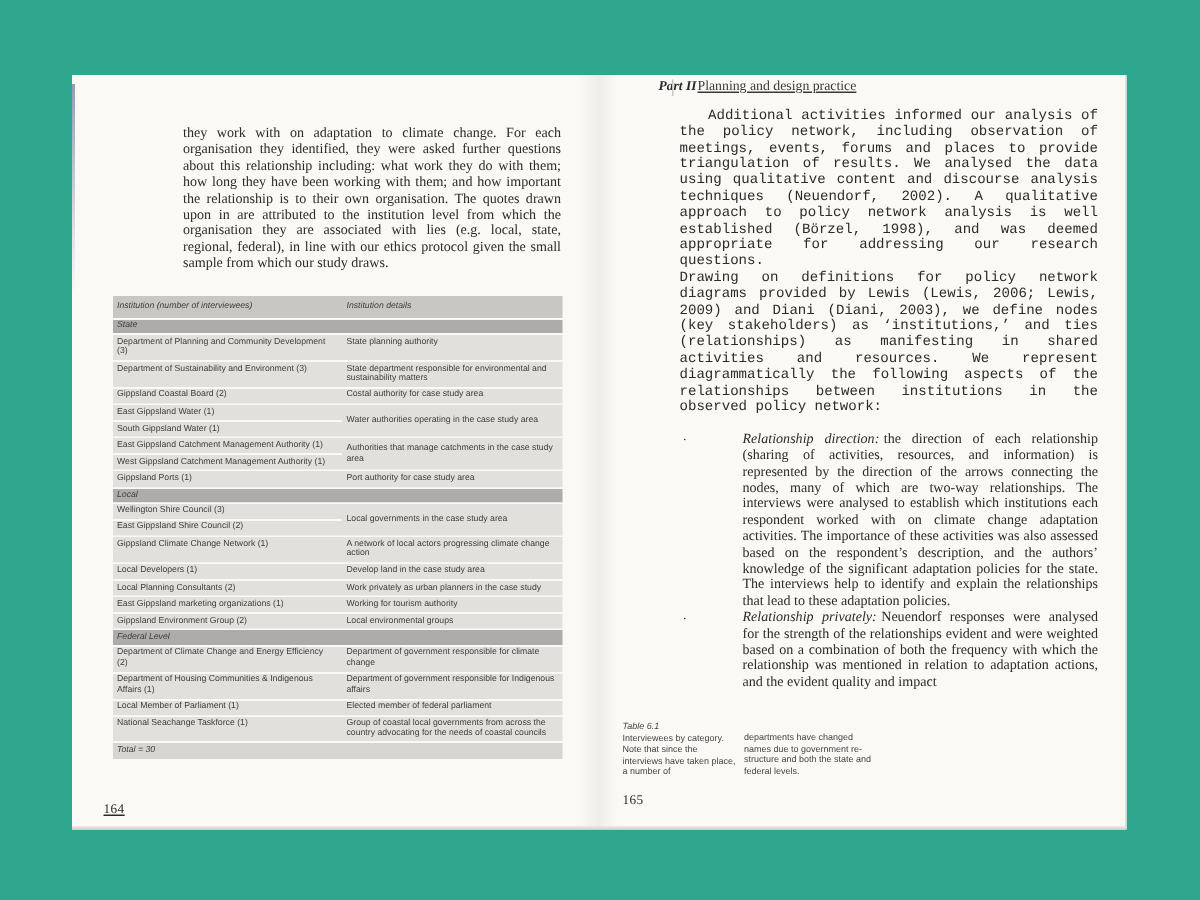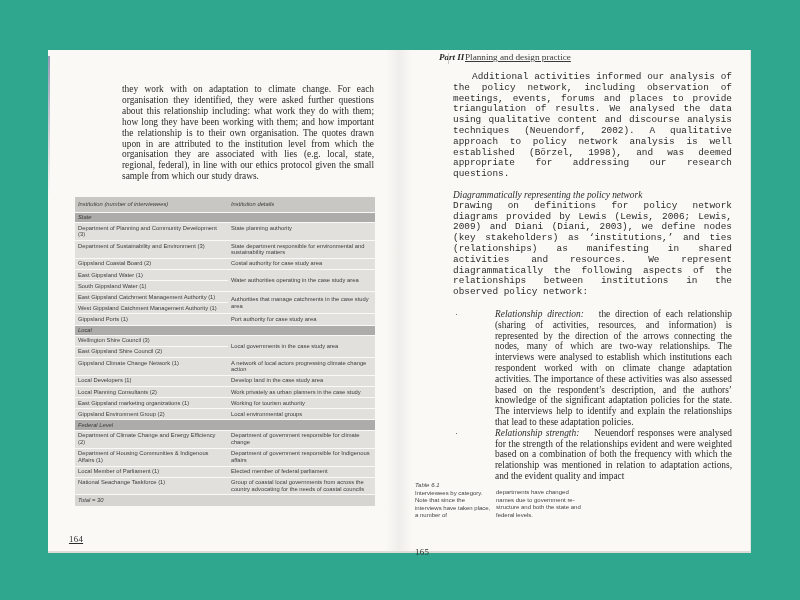--- a/index.html
+++ b/index.html
@@ -47,21 +47,21 @@
     background:#adacaa; font-style:italic;
     padding-top:1.2px; padding-bottom:1.4px;
   }
   .inst-table tr.total td { background:#d6d5d2; font-style:italic; }
   .inst-table td.mid { vertical-align:middle; }
   .pn {
     position:absolute; font:8.8px "Liberation Serif", serif; color:#2c2b29;
     letter-spacing:0.3px;
   }
   .pn-left { left:21px; top:484px;text-decoration:underline; }
-  .pn-right { left:367px; top:497px; }
+  .pn-right { left:367px; top:478px; }
 
   
   .kicker {
     position:absolute; left:367px; top:2px;
     font:italic bold 9px "Liberation Serif", serif; color:#2a2a2a;margin-left:24px;
   }
   .head-rule {
     position:absolute; left:400px; top:3px; width:1px; height:11px;
     background:#c9c7c3;
   }
@@ -77,21 +77,21 @@
   .right-col p { margin:0;font-family:Liberation Mono, monospace; }
   .right-col p.indent { text-indent:19px; }
   h3.sec-head {
     margin:10px 0 0; font:italic 9.4px/10.8px "Liberation Serif", serif;
     font-weight:normal; color:#2c2b29; text-align:left;
   }
   ul.bullets { list-style:none; margin:11px 0 0; padding:0; }
   ul.bullets li { display:flex; }
   .bm { flex:none; width:40px; padding-left:2px; font-size:9px; line-height:10.8px; }
   .bt { flex:1; text-align:justify; }
-  .lead { font-style:italic; margin-right:15px; }
+  .lead { font-style:italic; margin-right:3px; }
 
   .fn {
     position:absolute; font:6px/7.6px "Liberation Sans", sans-serif; color:#454545;
   }
   .fn-a { left:367px; top:432px; width:78px; }
   .fn-b { left:448px; top:439px; width:90px; }
   .fn .lbl { display:block; font-style:italic; }
 </style>
 </head>
 <body style="background: rgb(47, 167, 143);">
@@ -203,30 +203,29 @@
   </table>
 
   <div class="pn pn-left">164</div>
 
   <div class="kicker">Part II</div>
   <div class="head-rule"></div>
   <div class="rhead">Planning and design practice</div>
 
   <div class="right-col">
     <p class="indent">Additional activities informed our analysis of the policy network, including observation of meetings, events, forums and places to provide triangulation of results. We analysed the data using qualitative content and discourse analysis techniques (Neuendorf, 2002). A qualitative approach to policy network analysis is well established (Börzel, 1998), and was deemed appropriate for addressing our research questions.</p>
-    <h3 class="sec-head">Diagrammatically representing the policy network</h3>
     <p>Drawing on definitions for policy network diagrams provided by Lewis (Lewis, 2006; Lewis, 2009) and Diani (Diani, 2003), we define nodes (key stakeholders) as ‘institutions,’ and ties (relationships) as manifesting in shared activities and resources. We represent diagrammatically the following aspects of the relationships between institutions in the observed policy network:</p>
     <ul class="bullets">
       <li>
         <span class="bm">·</span>
         <span class="bt"><span class="lead">Relationship direction:</span><span>the direction of each relationship (sharing of activities, resources, and information) is represented by the direction of the arrows connecting the nodes, many of which are two-way relationships. The interviews were analysed to establish which institutions each respondent worked with on climate change adaptation activities. The importance of these activities was also assessed based on the respondent’s description, and the authors’ knowledge of the significant adaptation policies for the state. The interviews help to identify and explain the relationships that lead to these adaptation policies.</span></span>
       </li>
       <li>
         <span class="bm">·</span>
-        <span class="bt"><span class="lead">Relationship strength:</span><span>Neuendorf responses were analysed for the strength of the relationships evident and were weighted based on a combination of both the frequency with which the relationship was mentioned in relation to adaptation actions, and the evident quality and impact</span></span>
+        <span class="bt"><span class="lead">Relationship privately:</span><span>Neuendorf responses were analysed for the strength of the relationships evident and were weighted based on a combination of both the frequency with which the relationship was mentioned in relation to adaptation actions, and the evident quality and impact</span></span>
       </li>
     </ul>
   </div>
 
   <div class="fn fn-a">
     <span class="lbl">Table 6.1</span><span>Interviewees by category. Note that since the interviews have taken place, a number of</span>
   </div>
   <div class="fn fn-b">departments have changed names due to government re-structure and both the state and federal levels.</div>
 
   <div class="pn pn-right">165</div>

